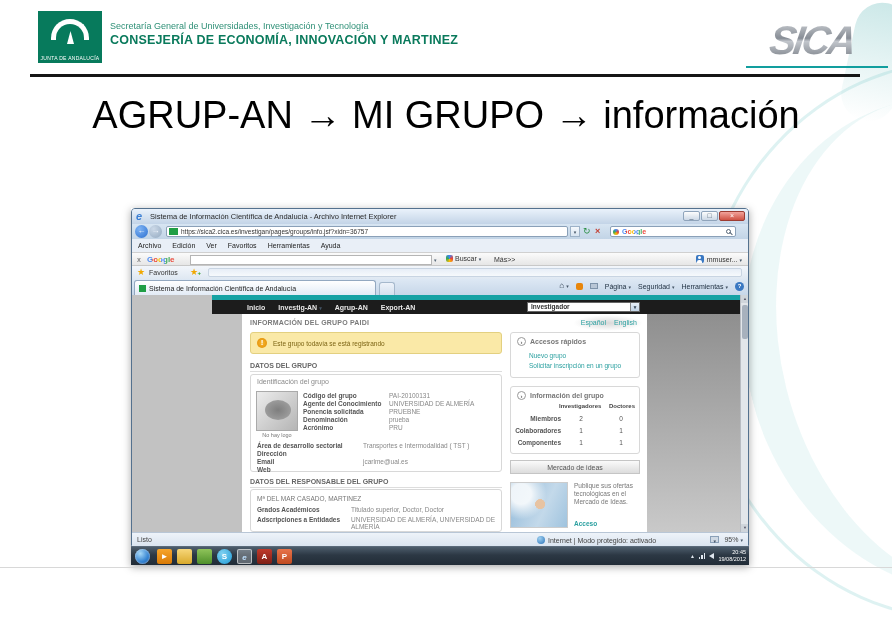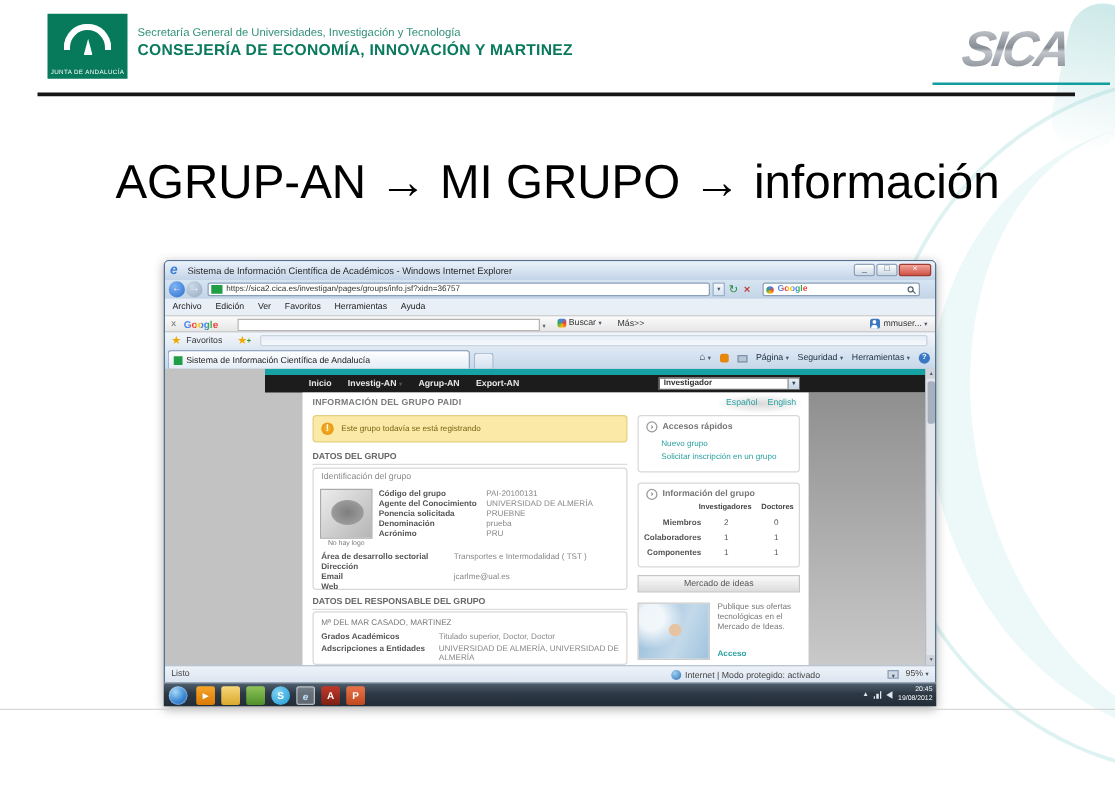--- a/index.html
+++ b/index.html
@@ -18,21 +18,21 @@
   .jcap{position:absolute;left:0;bottom:2px;width:64px;text-align:center;font-size:5px;color:#fff;letter-spacing:.3px;}
   .org1{position:absolute;left:110px;top:21px;font-size:9px;color:#2f9077;}
   .org2{position:absolute;left:110px;top:33px;font-size:12.5px;font-weight:bold;color:#0a7a5c;letter-spacing:.2px;}
   .hrule{position:absolute;left:30px;top:74px;width:830px;height:3px;background:#161616;}
   .sica{position:absolute;left:770px;top:18px;font-size:40px;font-weight:bold;font-style:italic;letter-spacing:-3px;transform:skewX(-8deg);
         background:linear-gradient(180deg,#d7dade 0%,#878d95 45%,#c2c6cc 52%,#6e747c 100%);
         -webkit-background-clip:text;background-clip:text;color:transparent;}
   .sicaline{position:absolute;left:746px;top:66px;width:142px;height:2px;background:#129e9e;}
 
   
-  .title{position:absolute;left:0;width:100%;text-align:center;font-size:38px;color:#000;margin-top:31px;}
+  .title{position:absolute;left:0;width:100%;text-align:center;font-size:38px;color:#000;}
   .t1{top:94px;} .t2{top:140px;}
 
   
   .shot{position:absolute;left:131px;top:208px;width:618px;height:357px;box-shadow:0 2px 8px rgba(0,0,0,.35);}
   .browser{position:absolute;left:0;top:0;width:618px;height:338px;background:#cfdded;border:1px solid #54718e;border-radius:4px 4px 0 0;}
   .titlebar{position:absolute;left:0;top:0;width:616px;height:15px;background:linear-gradient(#eaf2fb,#c3d4e7);border-radius:3px 3px 0 0;}
   .ieico{position:absolute;left:4px;top:1px;font-size:11px;line-height:13px;font-weight:bold;font-style:italic;color:#3b7fd4;}
   .wtitle{position:absolute;left:18px;top:3px;font-size:7.5px;color:#2a2a2a;white-space:nowrap;}
   .winbtns{position:absolute;right:3px;top:2px;display:flex;gap:1px;}
   .wb{width:17px;height:10px;border:1px solid #8fa4bb;border-radius:2px;background:linear-gradient(#fdfdfd,#ccd8e6);font-size:7px;line-height:8px;text-align:center;color:#44576b;}
@@ -182,21 +182,21 @@
   <div class="sicaline"></div>
   <div class="hrule"></div>
 
   <div class="title t1">AGRUP-AN → MI GRUPO → información</div>
 
   <div class="shot">
     <div class="browser">
 
       <div class="titlebar">
         <span class="ieico">e</span>
-        <span class="wtitle">Sistema de Información Científica de Académicos - Windows Internet Explorer</span>
+        <span class="wtitle">Sistema de Información Científica de Andalucía - Archivo Internet Explorer</span>
         <span class="winbtns">
           <span class="wb">_</span>
           <span class="wb">□</span>
           <span class="wb wbclose">×</span>
         </span>
       </div>
 
       <div class="addrrow">
         <span class="navbtn bk">←</span>
         <span class="navbtn fw">→</span>

